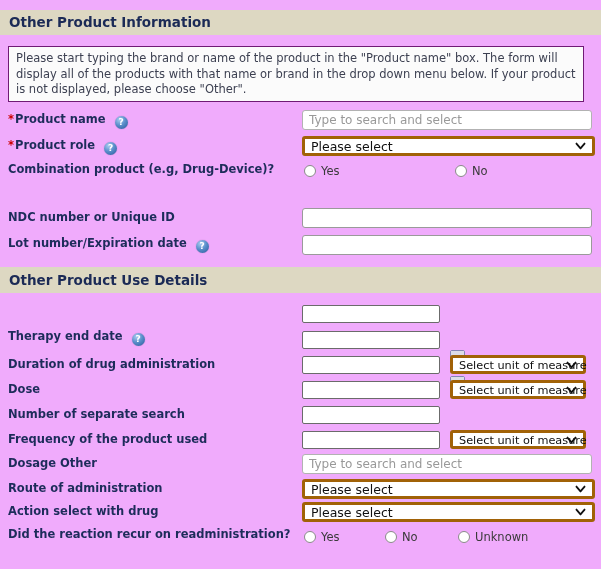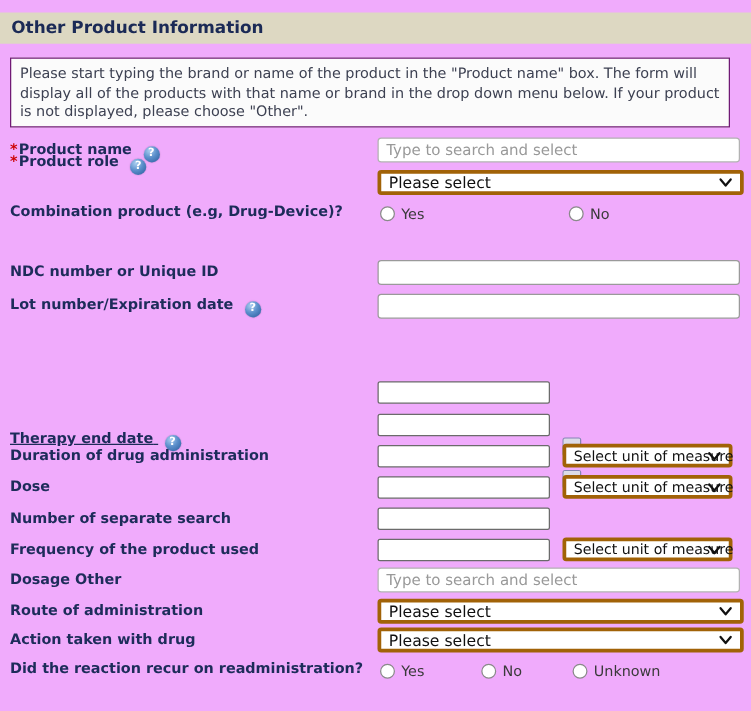--- a/index.html
+++ b/index.html
@@ -73,26 +73,26 @@
     position:absolute; top:0; left:0; right:0; height:4px;
     background:#dcdce8; border-bottom:1px solid #bcbcd2;
   }
   .cal-num {
     position:absolute; left:0; right:0; bottom:0; text-align:center;
     font-size:7.5px; line-height:9px; color:#e2571c; font-weight:bold;
   }
 
   
   #lbl-product-name { top:112px; }
-  #lbl-product-role { top:122px; }
+  #lbl-product-role { top:138px; }
   #lbl-combination  { top:162px; }
   #lbl-ndc          { top:210px; }
   #lbl-lot          { top:236px; }
   #lbl-therapy-start{ top:306px; }
-  #lbl-therapy-end  { top:343px;text-decoration:underline; }
+  #lbl-therapy-end  { top:329px; }
   #lbl-duration     { top:357px; }
   #lbl-dose         { top:382px; }
   #lbl-num-dosages  { top:407px; }
   #lbl-frequency    { top:432px; }
   #lbl-dosage-form  { top:456px; }
   #lbl-route        { top:481px; }
   #lbl-action       { top:504px; }
   #lbl-recur        { top:527px; }
 
   
@@ -160,20 +160,23 @@
 
   <div class="lbl" id="lbl-ndc">NDC number or Unique ID</div>
   <input class="txt" id="inp-ndc" style="">
 
   <div class="lbl" id="lbl-lot">
     <span>Lot number/Expiration date</span>
     <span class="help"><span>?</span></span>
   </div>
   <input class="txt" id="inp-lot" style="">
 
+  <div class="section-bar" id="bar2">
+    <span>Other Product Use Details</span>
+  </div>
 
   <input class="txt txt-sm" id="inp-therapy-start" style="">
   <span class="cal" id="cal-start">
     <span class="cal-top"></span>
     <span class="cal-num">12</span>
   </span>
 
   <div class="lbl" id="lbl-therapy-end">
     <span>Therapy end date</span>
     <span class="help"><span>?</span></span>
@@ -218,21 +221,21 @@
   <input class="txt txt-search" id="inp-dosage-form" placeholder="Type to search and select" style="">
 
   <div class="lbl" id="lbl-route">Route of administration</div>
   <div class="sel" id="sel-route">
     <span class="sel-text">Please select</span>
     <svg class="chev" viewBox="0 0 16 16">
         <path d="M3 5 L8 11 L13 5" fill="none" stroke="#111" stroke-width="2.2" stroke-linecap="round" stroke-linejoin="round"></path>
       </svg>
   </div>
 
-  <div class="lbl" id="lbl-action">Action taken with drug</div>
+  <div class="lbl" id="lbl-action">Action select with drug</div>
   <div class="sel" id="sel-action">
     <span class="sel-text">Please select</span>
     <svg class="chev" viewBox="0 0 16 16">
         <path d="M3 5 L8 11 L13 5" fill="none" stroke="#111" stroke-width="2.2" stroke-linecap="round" stroke-linejoin="round"></path>
       </svg>
   </div>
 
   <div class="lbl" id="lbl-recur">Did the reaction recur on readministration?</div>
   <span class="radio-item" id="rad-recur-yes">
     <span class="radio"></span><span>Yes</span>

